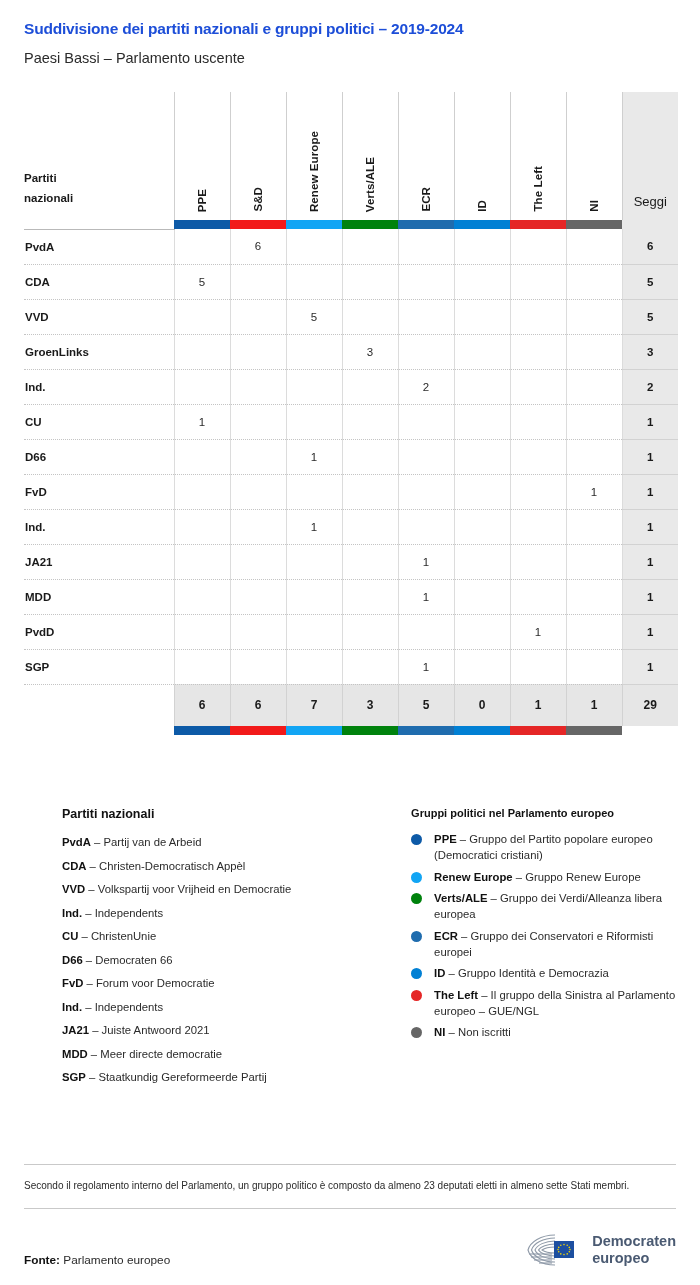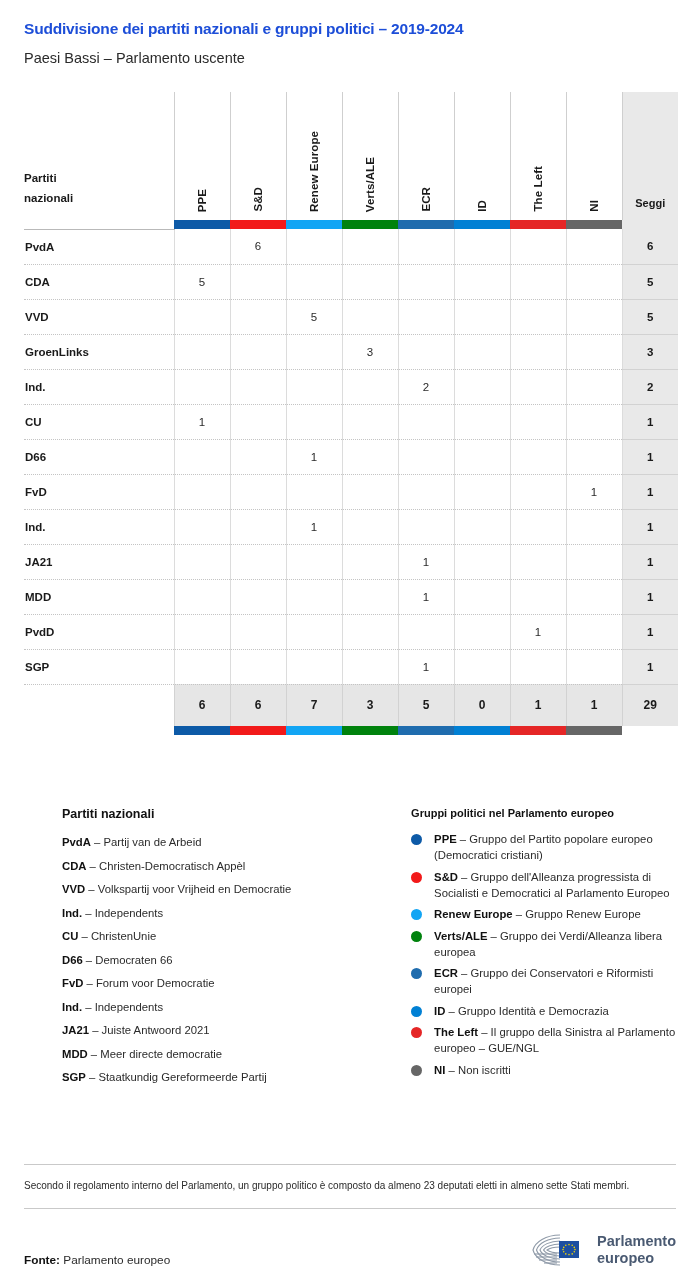--- a/index.html
+++ b/index.html
@@ -88,22 +88,22 @@
     justify-content: center;
     padding-bottom: 8px;
   }
   .lbl-text {
     font-size: 11.5px;
     font-weight: bold;
     line-height: 1.55;
     color: #1a1a1a;
   }
   .seggi-text {
-    font-size: 11px;
-    font-weight: bold;
+    font-size: 13px;
+    font-weight: normal;
     padding-bottom: 11px;
     display: block;
     color: #1a1a1a;
   }
 
   
   .strip-row td { height: 9px; padding: 0; }
   .strip-row td.lbl-strip {
     border-bottom: 1px solid #b9b9b9;
     background: transparent;
@@ -553,24 +553,20 @@
           <li><b>MDD</b> – <span>Meer directe democratie</span></li>
           <li><b>SGP</b> – <span>Staatkundig Gereformeerde Partij</span></li>
         </ul>
     </div>
     <div class="legend-col-right">
       <div class="legend-title small">Gruppi politici nel Parlamento europeo</div>
       <ul class="glist" id="group-legend-list">
           <li>
             <span class="dot" style="background: rgb(13, 90, 167);"></span>
             <span class="gtext"><b>PPE</b> – <span>Gruppo del Partito popolare europeo (Democratici cristiani)</span></span>
-          </li>
-          <li>
-            <span class="dot" style="background: rgb(242, 26, 26);"></span>
-            <span class="gtext"><b>S&amp;D</b> – <span>Gruppo dell'Alleanza progressista di Socialisti e Democratici al Parlamento Europeo</span></span>
           </li>
           <li>
             <span class="dot" style="background: rgb(18, 165, 244);"></span>
             <span class="gtext"><b>Renew Europe</b> – <span>Gruppo Renew Europe</span></span>
           </li>
           <li>
             <span class="dot" style="background: rgb(0, 130, 13);"></span>
             <span class="gtext"><b>Verts/ALE</b> – <span>Gruppo dei Verdi/Alleanza libera europea</span></span>
           </li>
           <li>
@@ -629,20 +625,20 @@
               <circle cx="39" cy="21.6" r="0.78"></circle>
                 <circle cx="35.8" cy="20.9" r="0.78"></circle>
               <circle cx="33.7" cy="18.8" r="0.78"></circle>
                 <circle cx="33" cy="16.6" r="0.78"></circle>
               <circle cx="33.7" cy="14.4" r="0.78"></circle>
                 <circle cx="35.8" cy="12.3" r="0.78"></circle>
             </g>
           </svg>
         </span>
         <span class="logo-text">
-          <span>Parlamento</span><br>
+          <span>Democraten</span><br>
           <span>europeo</span>
         </span>
       </div>
     </div>
   </div>
 
 </div>
 
 </body></html>

